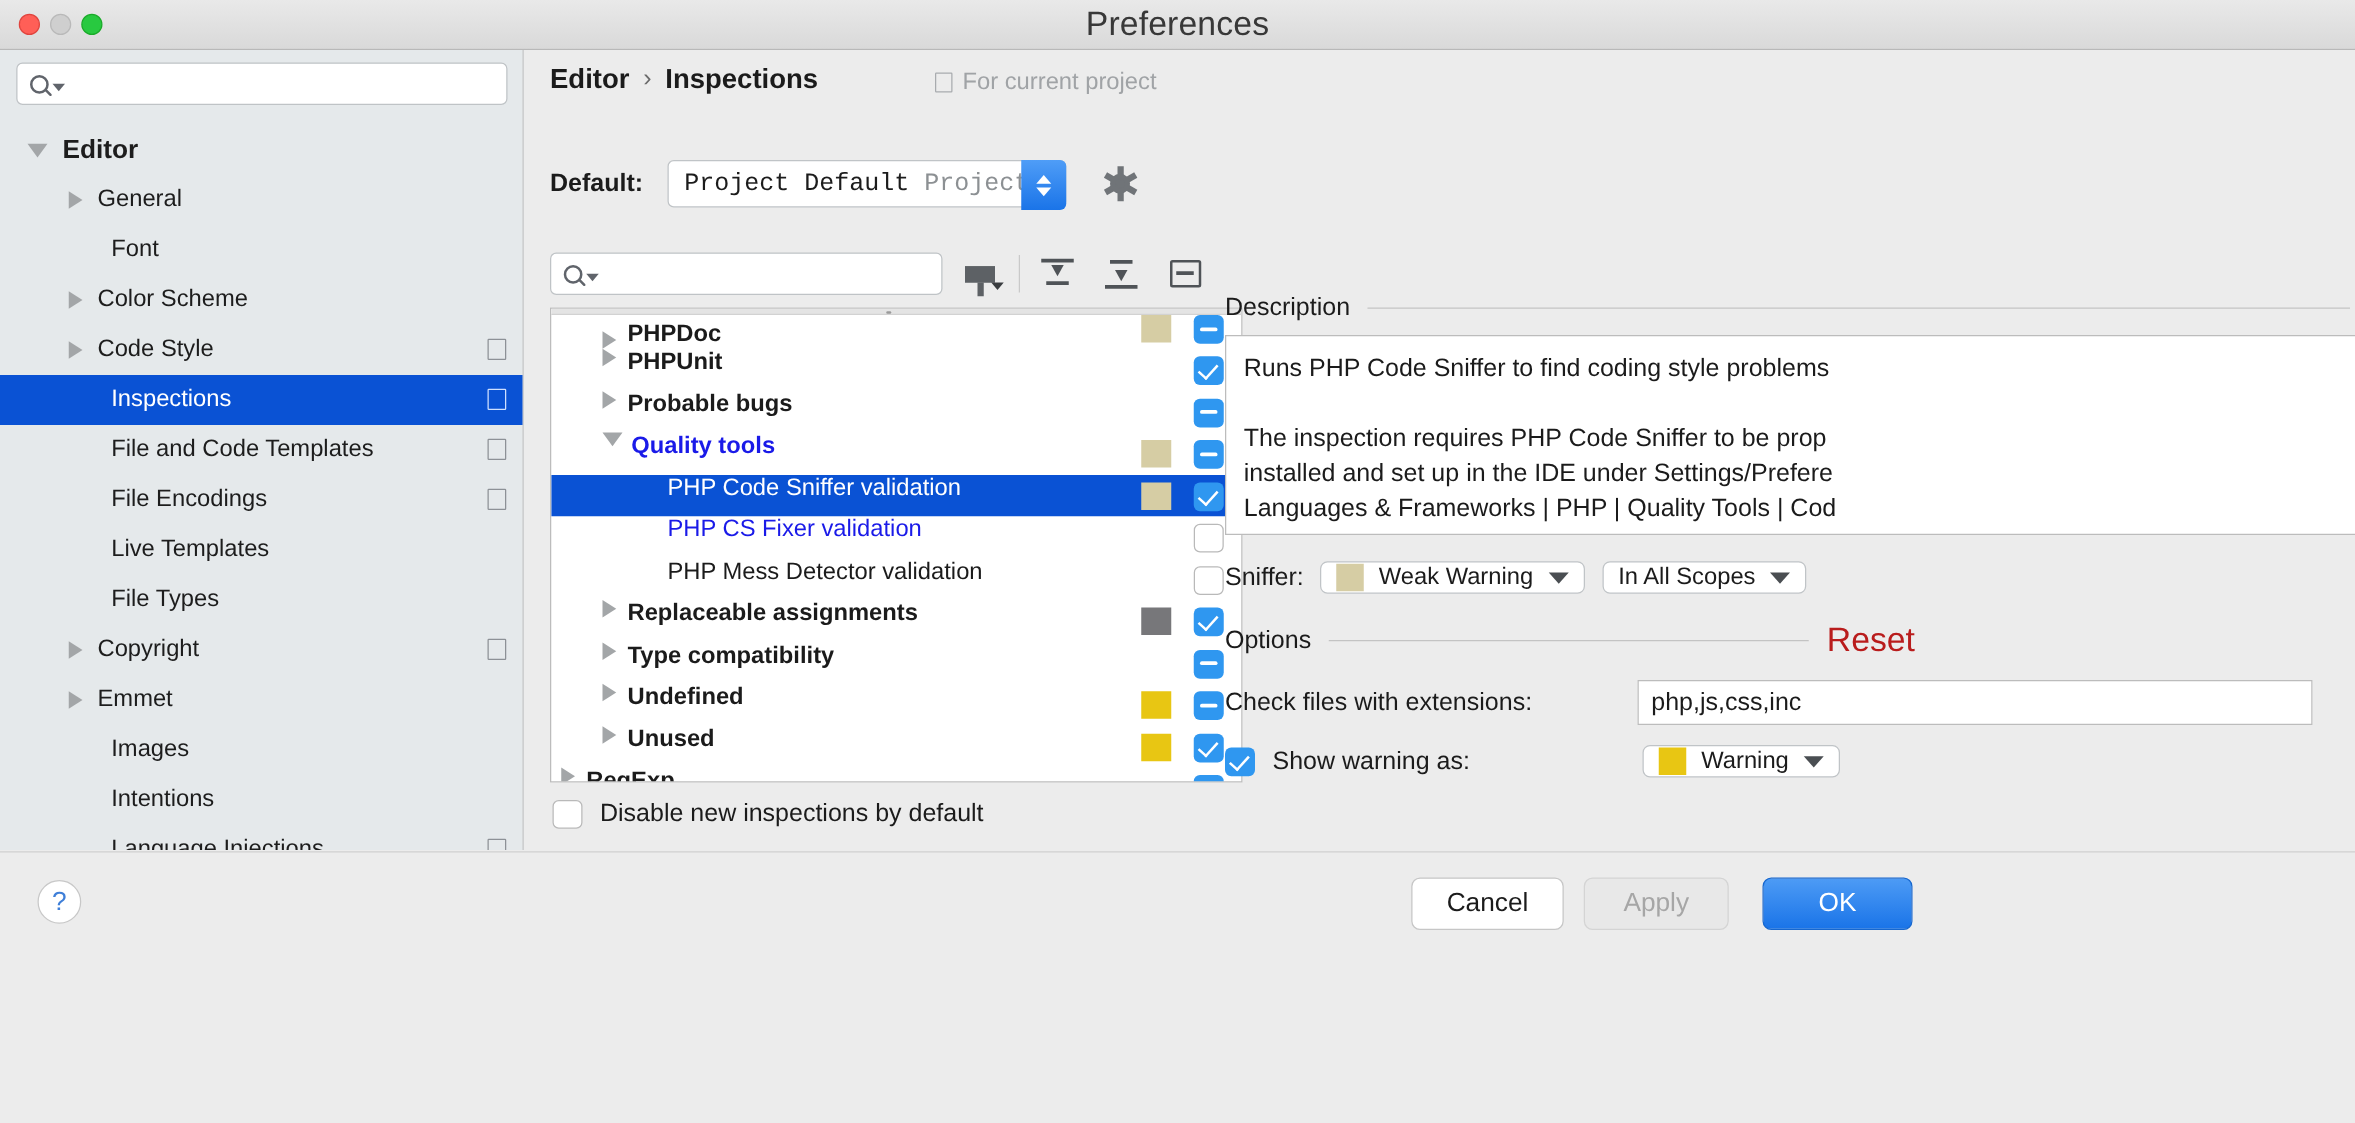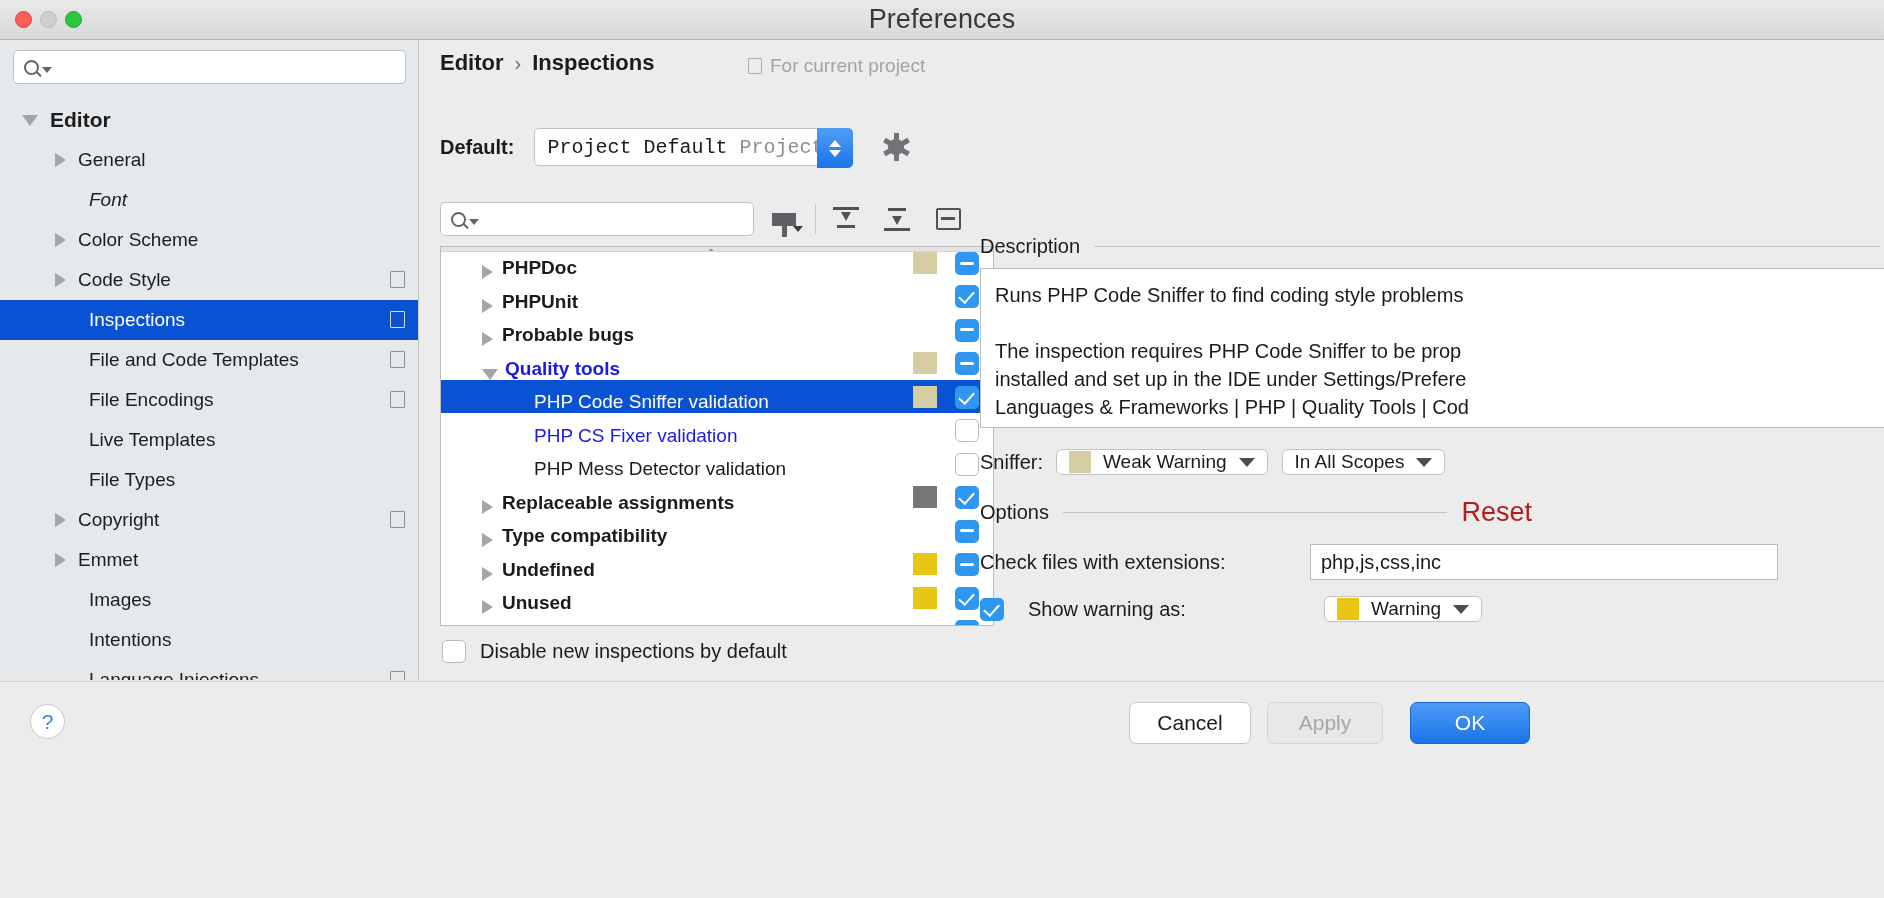--- a/index.html
+++ b/index.html
@@ -242,21 +242,21 @@
   .insp-scroll-top {
     position: absolute; left: 0; top: 0; width: 554px; height: 5px;
     background: #e4e4e4; border-bottom: 1px solid #d2d2d2;
   }
   .insp-scroll-dot {
     position: absolute; left: 268px; top: 1.5px; width: 4px; height: 2px;
     background: #9a9a9a; border-radius: 1px;
   }
   .irow {
     position: relative; height: 33.5px;
-    display: flex; align-items: flex-end;
+    display: flex; align-items: flex-start;
     font-size: 19px; color: #1b1b1b;
   }
   .irow.sel { background: #0a52d4; color: #fff; }
   .irow.grp { font-weight: bold; }
   .irow .itw {
     width: 0; height: 0; flex: none; margin-right: 9px;
     border-top: 7px solid transparent; border-bottom: 7px solid transparent;
     border-left: 11px solid #a3a6a8;
   }
   .irow .itw.open {
@@ -326,36 +326,36 @@
     border-right: 8px solid transparent; border-top: 9px solid #4a4e52;
   }
 
   .opt-head { margin-top: 22px; display: flex; align-items: center; gap: 14px; width: 552px; }
   .opt-head .otitle { font-size: 20px; color: #1b1b1b; }
   .reset-link { font-size: 27px; color: #b91c1c; cursor: pointer; }
 
   .ext-row { margin-top: 16px; display: flex; align-items: center; }
   .ext-label { font-size: 20px; color: #1b1b1b; width: 330px; }
   .ext-input {
-    width: 468px; height: 36px; background: #fff;
+    width: 540px; height: 36px; background: #fff;
     border: 1px solid #bcbcbc; padding: 13px 10px;
     font-family: "Liberation Sans", sans-serif; font-size: 20px; color: #1b1b1b;
     outline: none;
   }
   .warn-row { margin-top: 16px; display: flex; align-items: center; }
   .warn-cb {
     position: relative; width: 24px; height: 23px;
     border-radius: 5px; background: #2f97f0; flex: none;
   }
   .warn-cb::after {
     content: ""; position: absolute; left: 7px; top: 3px;
     width: 7px; height: 13px; border: solid #fff;
     border-width: 0 2.8px 2.8px 0; transform: rotate(42deg);
   }
-  .warn-label { font-size: 20px; color: #1b1b1b; margin-left: 24px; width: 296px; }
+  .warn-label { font-size: 20px; color: #1b1b1b; margin-left: 14px; width: 296px; }
 
   
   .footer {
     position: absolute; left: 0; top: 681px;
     width: 1884px; height: 217px;
     background: #ececec; border-top: 1px solid #cfcfcf;
   }
   .help-btn {
     position: absolute; left: 30px; top: 22px;
     width: 35px; height: 35px; border-radius: 50%;
@@ -396,21 +396,21 @@
         <div class="trow bold">
           <span class="twist open" style="margin-left: 22px;"></span>
           <span class="tlabel" style="margin-left: 12px;">Editor</span>
         </div>
         <div class="trow">
           <span class="twist " style="margin-left: 55px;"></span>
           <span class="tlabel" style="margin-left: 12px;">General</span>
         </div>
         <div class="trow">
           <span class="twist none" style="margin-left: 55px;"></span>
-          <span class="tlabel" style="margin-left: 34px; font-style: italic;">Font</span>
+          <span class="tlabel" style="margin-left: 34px;">Font</span>
         </div>
         <div class="trow">
           <span class="twist " style="margin-left: 55px;"></span>
           <span class="tlabel" style="margin-left: 12px;">Color Scheme</span>
         </div>
         <div class="trow">
           <span class="twist " style="margin-left: 55px;"></span>
           <span class="tlabel" style="margin-left: 12px;">Code Style</span>
           <span class="copy-ic"></span>
         </div>

